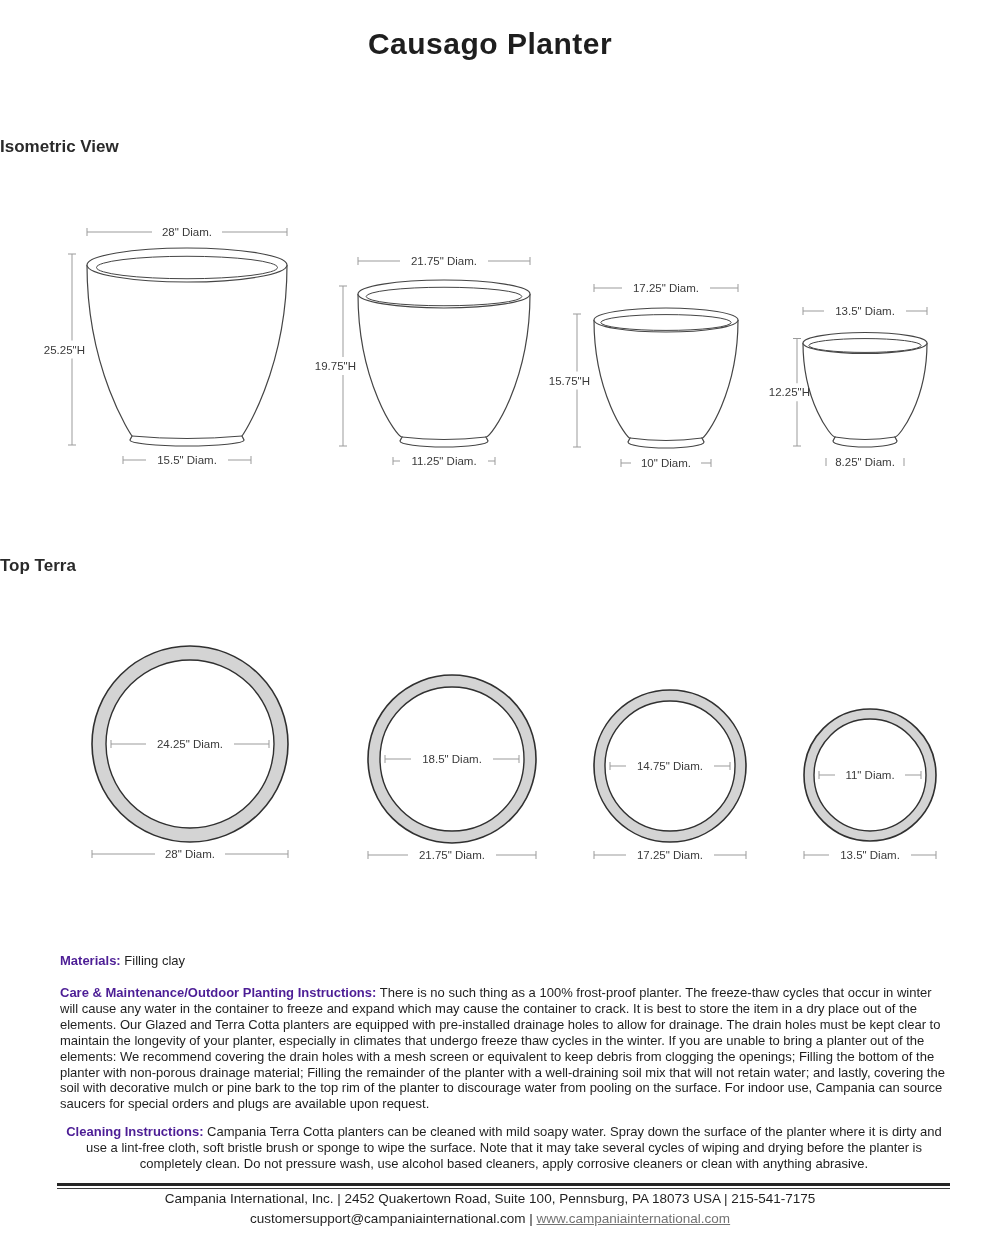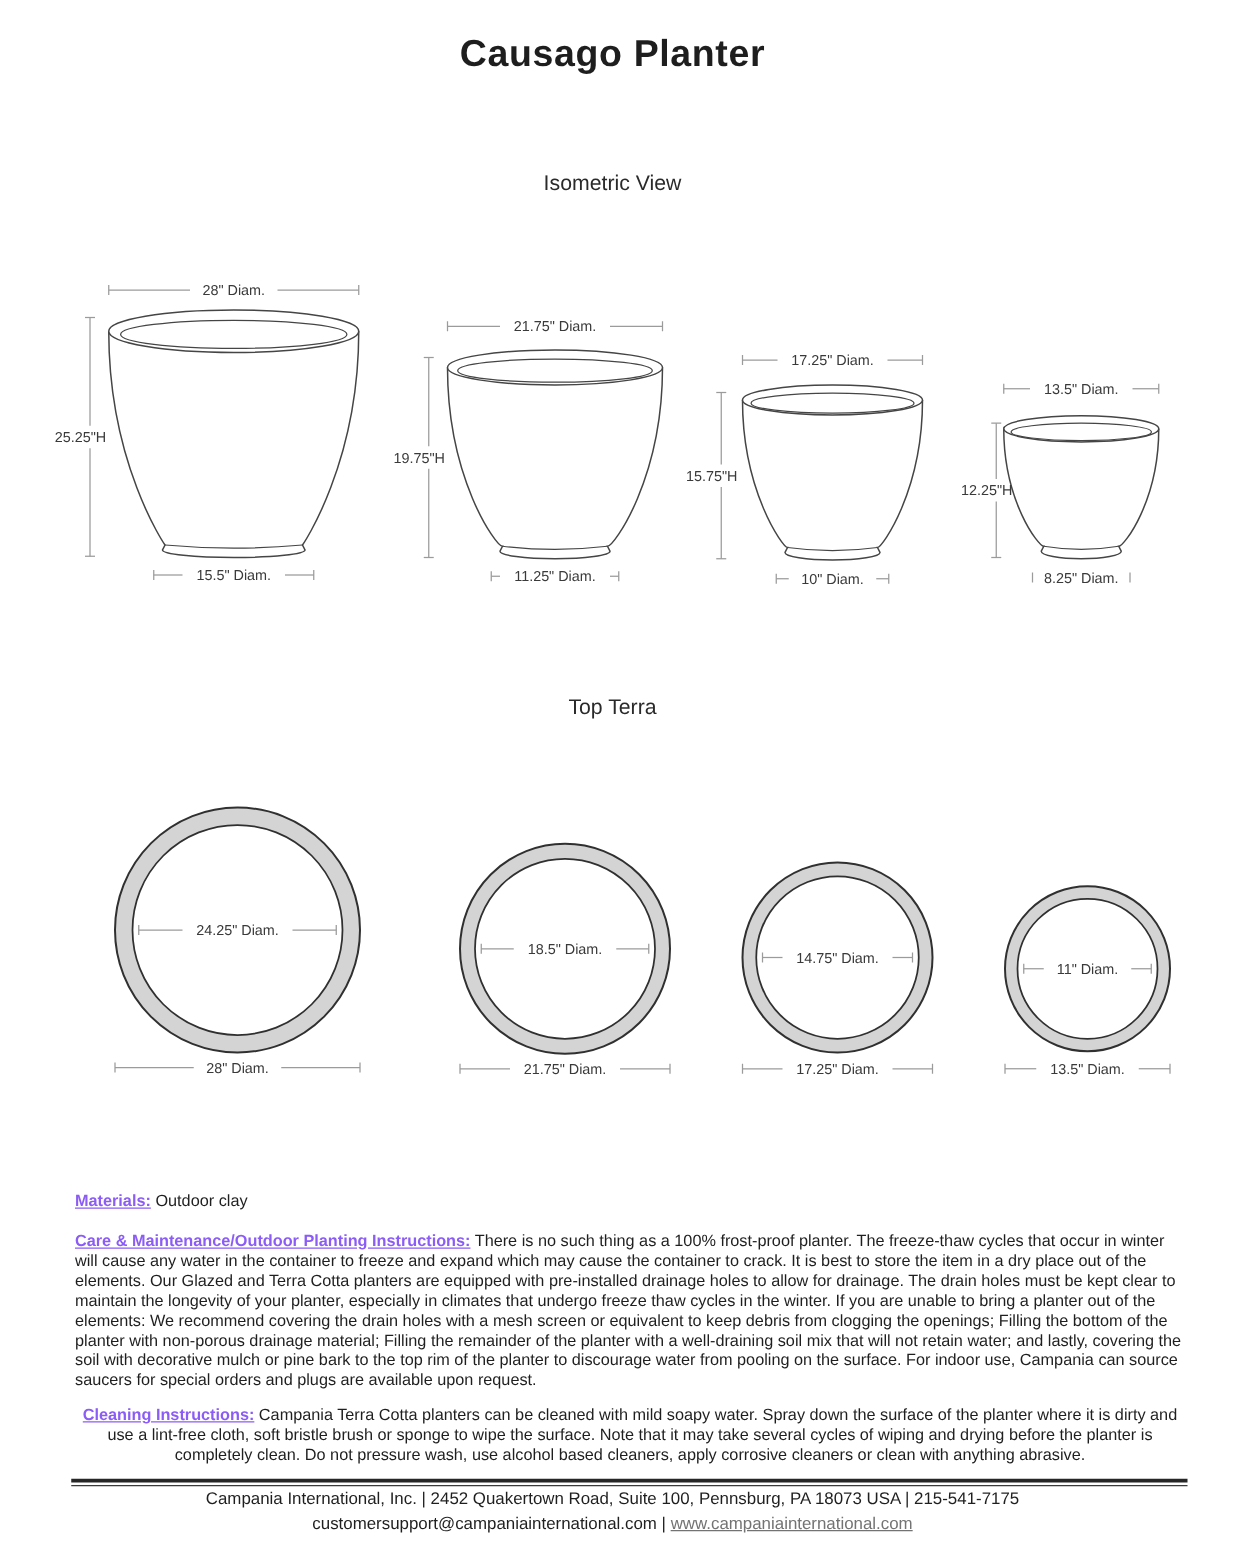--- a/index.html
+++ b/index.html
@@ -13,32 +13,32 @@
     overflow:hidden;
   }
   .page-title {
     position:absolute; top:27px; left:0; width:100%;
     text-align:center;
     font-size:30px; font-weight:bold; color:#1e1e1e;
     letter-spacing:0.5px;
   }
   .section-heading {
     position:absolute; left:0; width:100%;
-    text-align:center;
-    font-size:17px; font-weight:normal; color:#2a2a2a;
+    text-align:left;
+    font-size:17px; font-weight:bold; color:#2a2a2a;
   }
   #iso-heading { top:137px; }
   #top-heading { top:556px; }
   #drawings { position:absolute; top:0; left:0; }
   .body-text {
     position:absolute; left:60px; width:888px;
     font-size:13px; line-height:15.9px; color:#1f1f1f;
     text-align:left;
   }
-  .body-text b { color:#8b5cf6;text-decoration:underline; }
+  .body-text b { color:#4c1d95; }
   #materials-line { top:953px; }
   #care-paragraph { top:985px; }
   #cleaning-paragraph { top:1124px;text-align:center; }
   .footer-separator {
     position:absolute; top:1183px; left:57px; width:893px;
     height:6px;
     border-top:3px solid #262626;
     border-bottom:1px solid #3a3a3a;
   }
   .footer-line {
@@ -235,21 +235,21 @@
           <line x1="936" y1="851" x2="936" y2="859" stroke="#9b9b9b" stroke-width="1"></line>
           <line x1="804" y1="855" x2="829" y2="855" stroke="#9b9b9b" stroke-width="1"></line>
           <line x1="911" y1="855" x2="936" y2="855" stroke="#9b9b9b" stroke-width="1"></line>
           <text x="870" y="859" text-anchor="middle" font-size="11.5" font-family="&quot;Liberation Sans&quot;, sans-serif" fill="#3a3a3a">13.5" Diam.</text>
         </g>
       </g>
     </svg>
 
   <div class="section-heading" id="top-heading">Top Terra</div>
 
-  <p class="body-text" id="materials-line"><b>Materials:</b> <span>Outdoor clay</span></p>
+  <p class="body-text" id="materials-line"><b>Materials:</b> <span>Filling clay</span></p>
 
   <p class="body-text" id="care-paragraph"><b>Care &amp; Maintenance/Outdoor Planting Instructions:</b> <span>There is no such thing as a 100% frost-proof planter. The freeze-thaw cycles that occur in winter will cause any water in the container to freeze and expand which may cause the container to crack. It is best to store the item in a dry place out of the elements. Our Glazed and Terra Cotta planters are equipped with pre-installed drainage holes to allow for drainage. The drain holes must be kept clear to maintain the longevity of your planter, especially in climates that undergo freeze thaw cycles in the winter. If you are unable to bring a planter out of the elements: We recommend covering the drain holes with a mesh screen or equivalent to keep debris from clogging the openings; Filling the bottom of the planter with non-porous drainage material; Filling the remainder of the planter with a well-draining soil mix that will not retain water; and lastly, covering the soil with decorative mulch or pine bark to the top rim of the planter to discourage water from pooling on the surface. For indoor use, Campania can source saucers for special orders and plugs are available upon request.</span></p>
 
   <p class="body-text" id="cleaning-paragraph"><b>Cleaning Instructions:</b> <span>Campania Terra Cotta planters can be cleaned with mild soapy water. Spray down the surface of the planter where it is dirty and use a lint-free cloth, soft bristle brush or sponge to wipe the surface. Note that it may take several cycles of wiping and drying before the planter is completely clean. Do not pressure wash, use alcohol based cleaners, apply corrosive cleaners or clean with anything abrasive.</span></p>
 
   <div class="footer-separator"></div>
 
   <div class="footer-line" id="footer-line1">Campania International, Inc. | 2452 Quakertown Road, Suite 100, Pennsburg, PA 18073 USA | 215-541-7175</div>
 
   <div class="footer-line" id="footer-line2"><span>customersupport@campaniainternational.com</span> <span>|</span> <a class="footer-link">www.campaniainternational.com</a></div>

